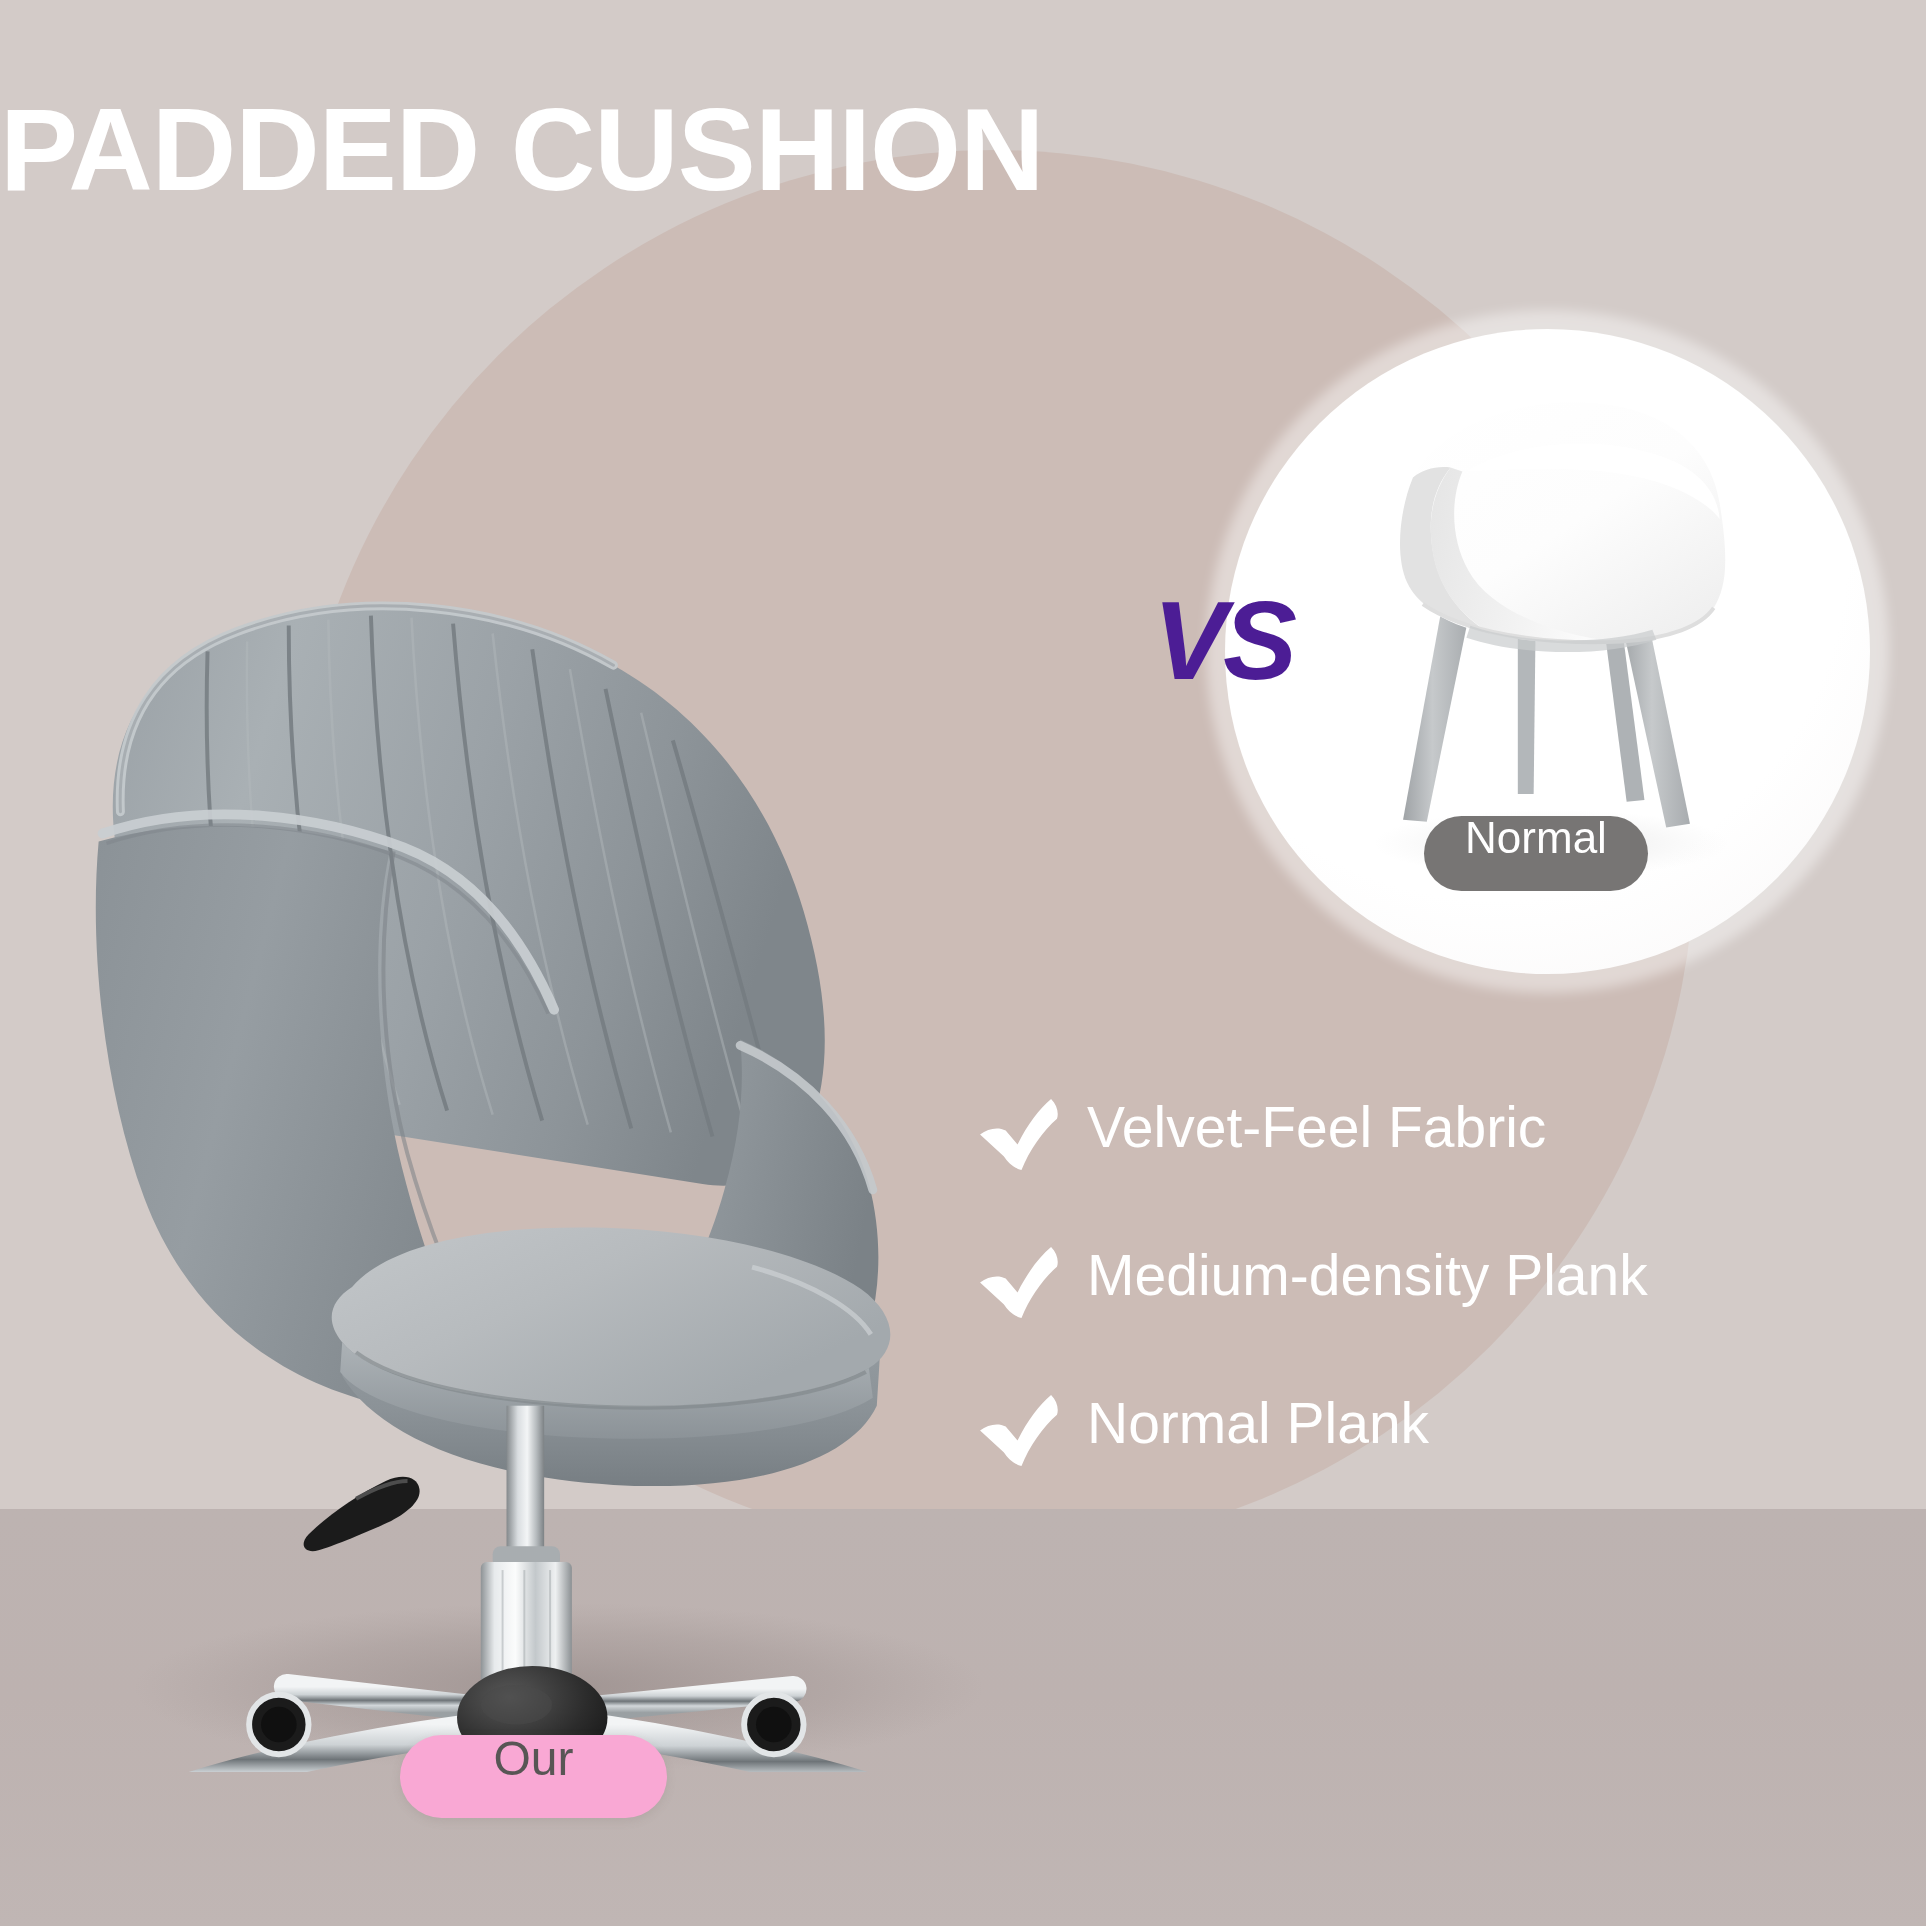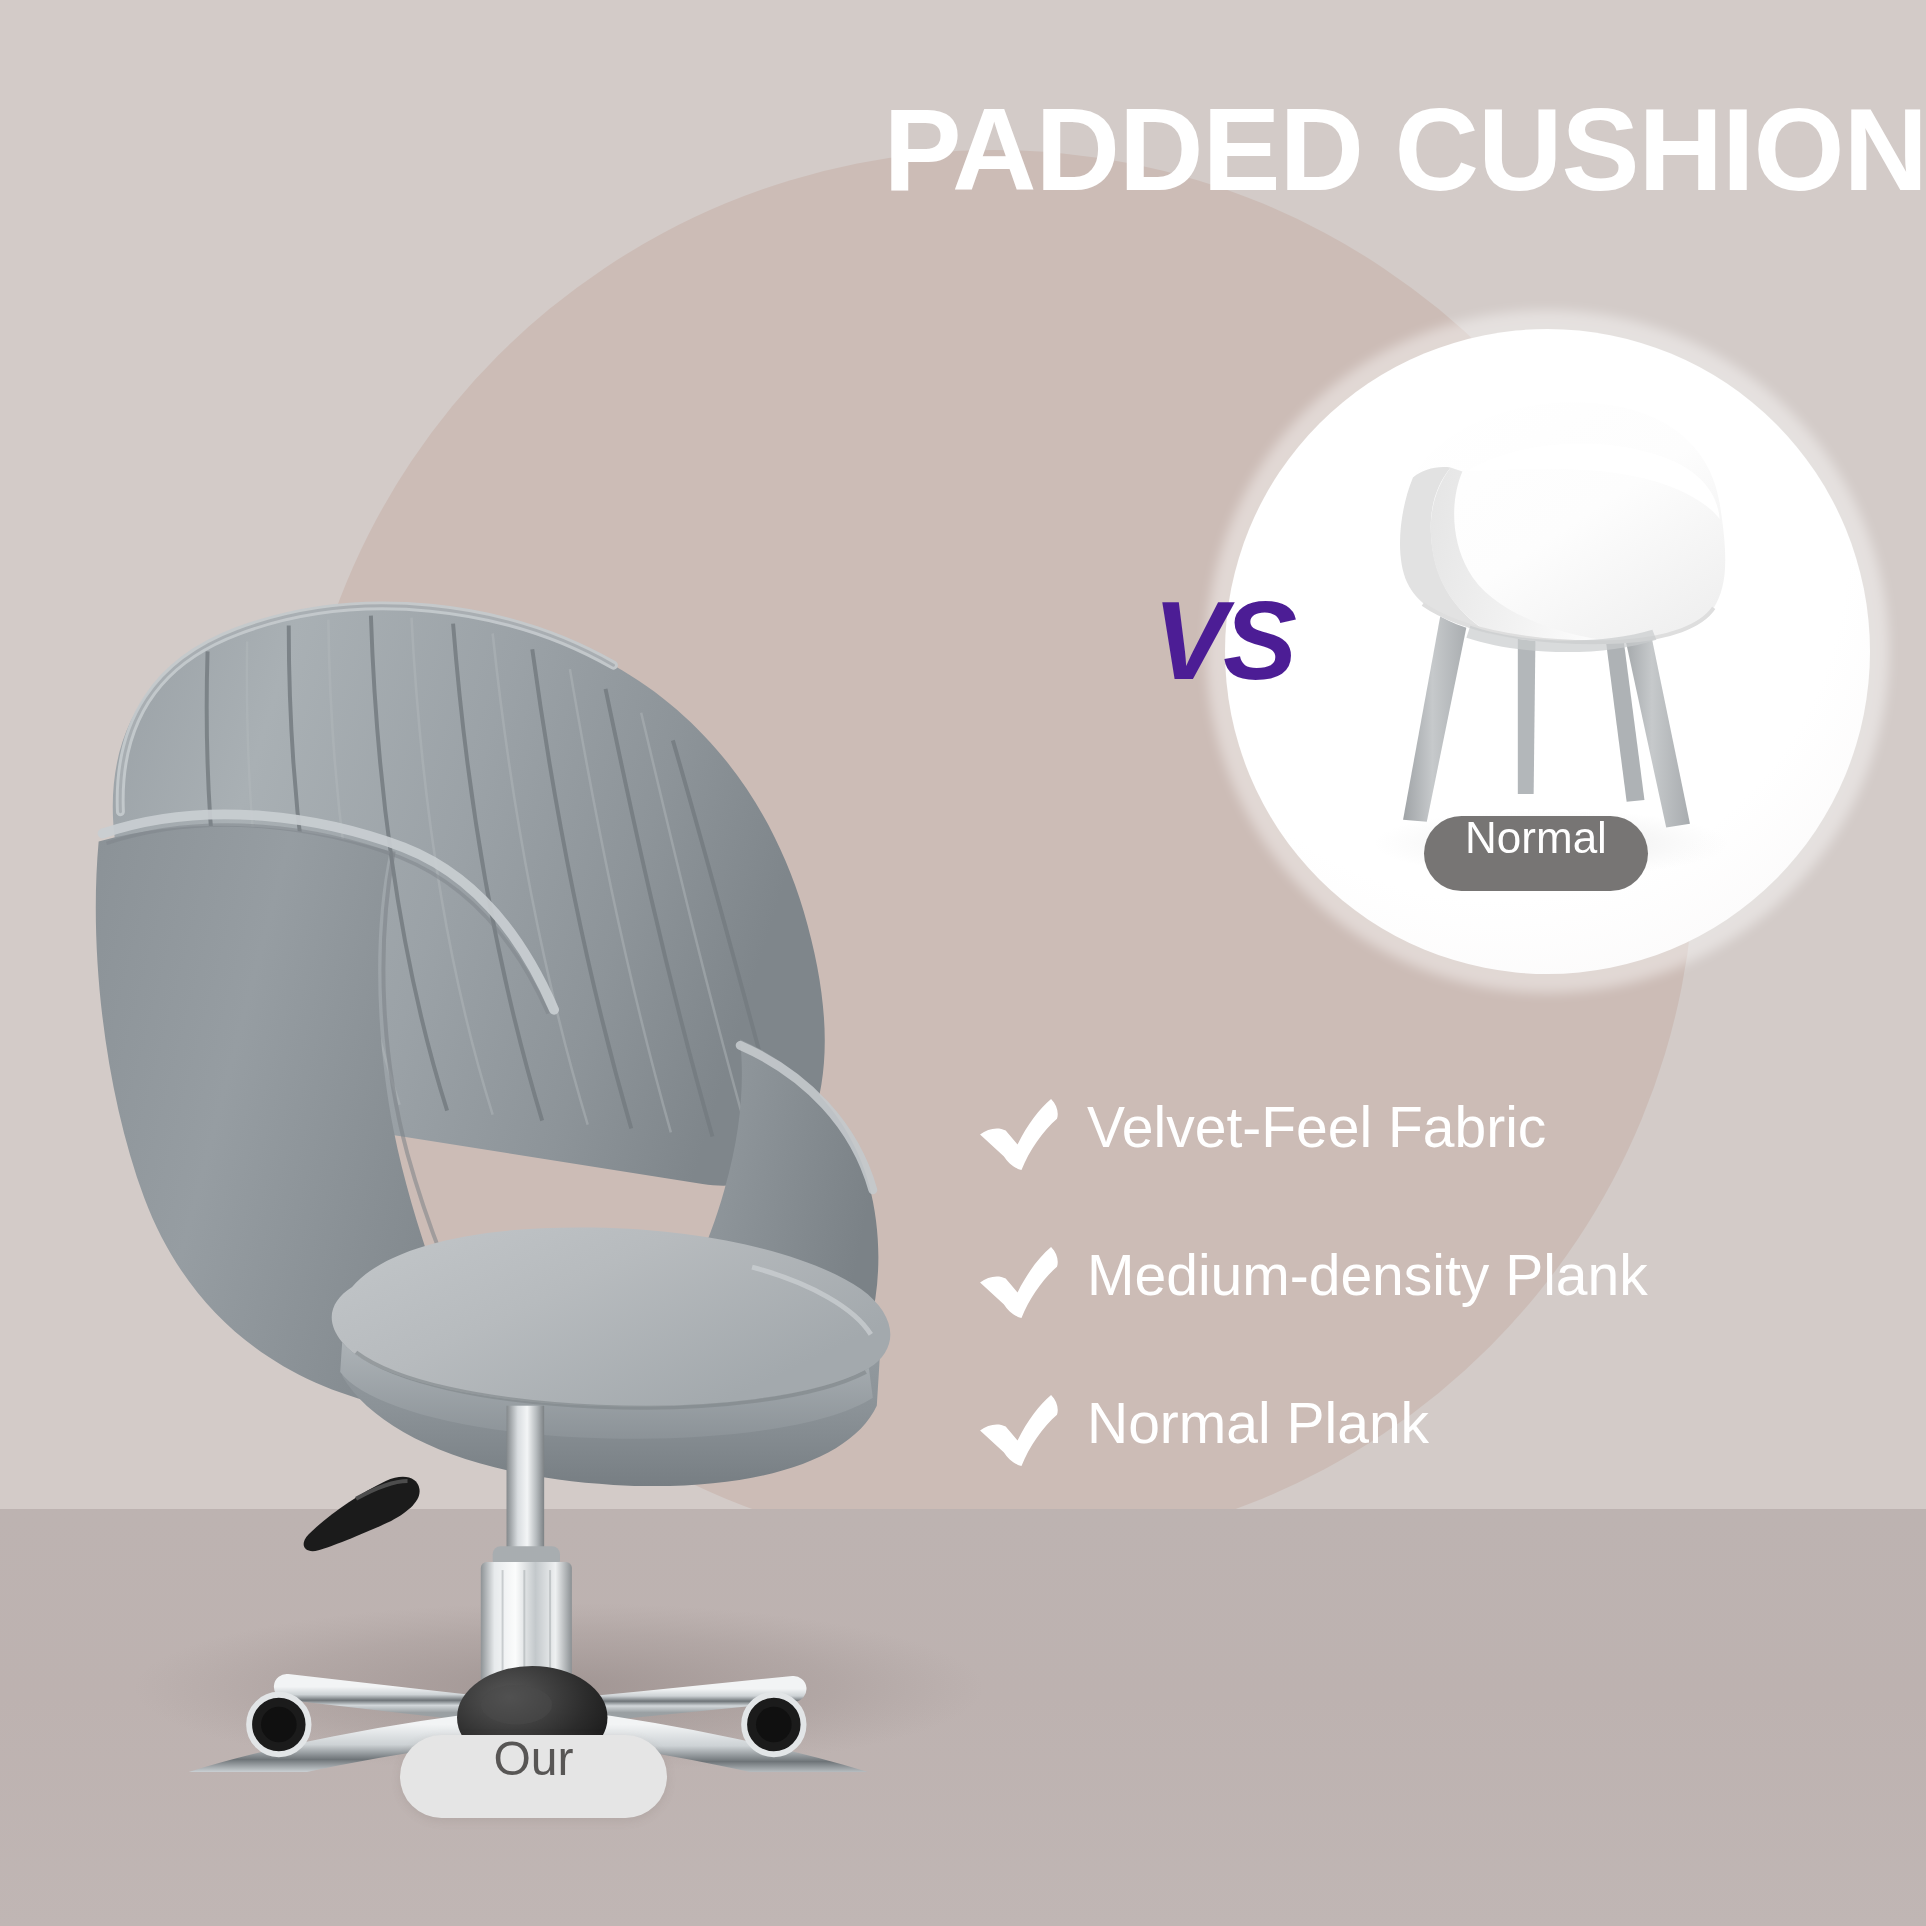--- a/index.html
+++ b/index.html
@@ -21,21 +21,21 @@
     background:#ccbcb6;
   }
   .bg-floor{
     position:absolute;left:0;top:1509px;width:100%;height:418px;
     background:linear-gradient(180deg,#bdb3b1 0%,#bdb2b0 45%,#c0b6b4 100%);
   }
 
   
   .headline{
     position:absolute;left:0;top:91px;width:100%;
-    text-align:right;
+    text-align:left;
     color:#ffffff;
     font-size:117px;
     font-weight:bold;
     letter-spacing:-1px;
     line-height:1;
     white-space:nowrap;
   }
 
   
   .vs-circle-halo{
@@ -66,21 +66,21 @@
     border-radius:989px;
     line-height:1;
     z-index:7;
   }
   .pill-normal{
     left:1424px;top:816px;width:224px;height:75px;
     background:#777574;color:#ffffff;font-size:44px;
   }
   .pill-our{
     left:400px;top:1735px;width:267px;height:83px;
-    background:#e5e5e5;color:#585655;font-size:48px;
+    background:#f9a8d4;color:#585655;font-size:48px;
     box-shadow:0 3px 10px rgba(120,105,100,.16);
   }
 
   
   .features{position:absolute;left:978px;top:1099px;width:752px;z-index:8;}
   .feat{position:relative;display:flex;align-items:flex-start;height:85px;margin-bottom:63px;}
   .feat .tick{width:85px;height:73px;flex:0 0 85px;margin-right:24px;}
   .feat .ftext{color:#ffffff;font-size:57px;line-height:1;white-space:nowrap;}
 
   

